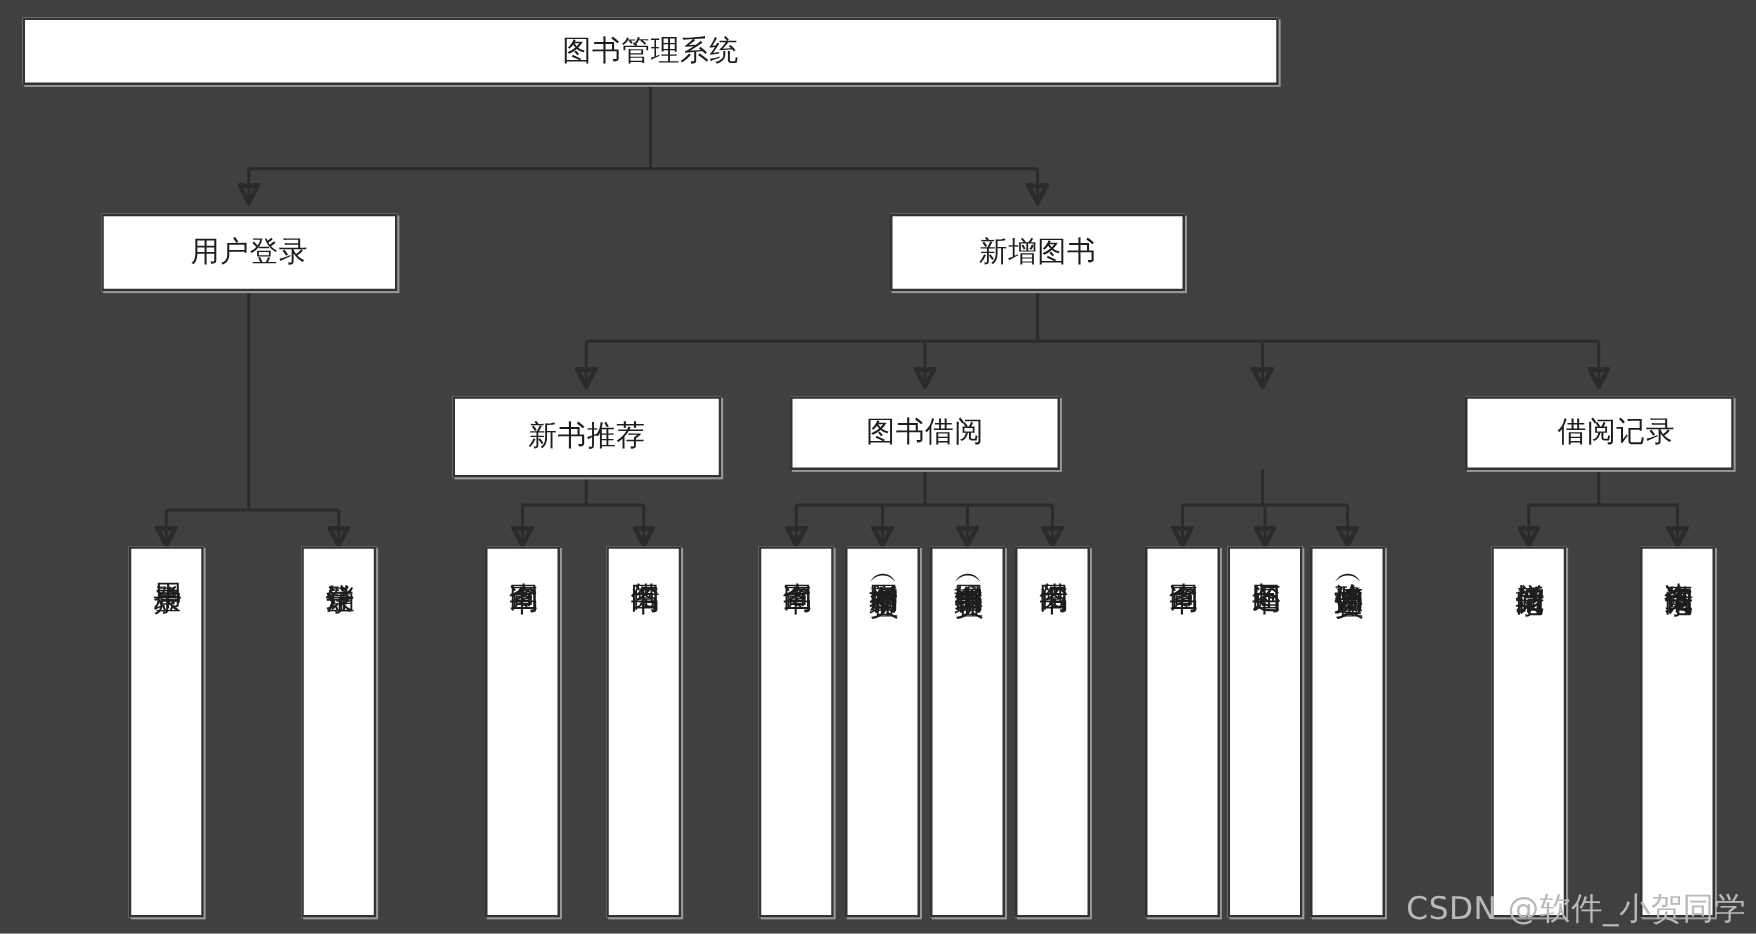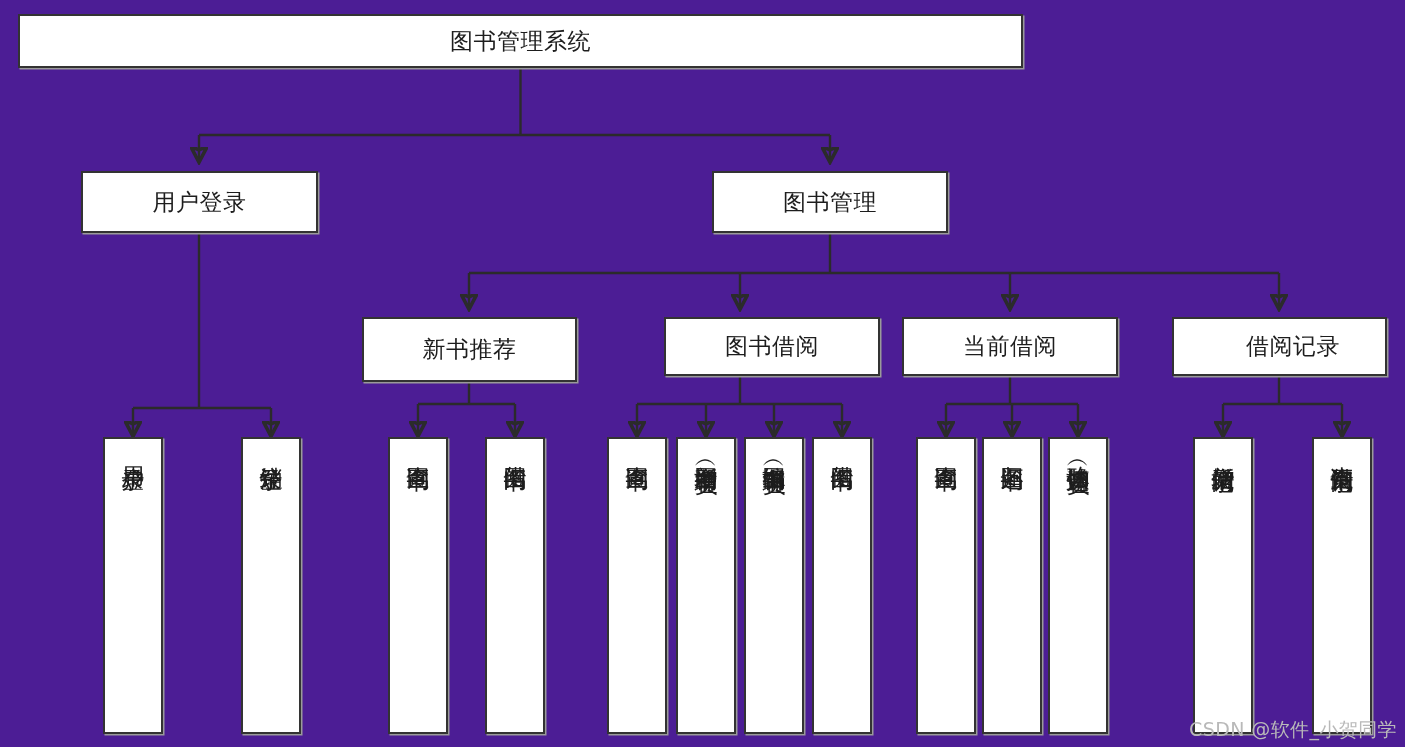--- a/index.html
+++ b/index.html
@@ -8,21 +8,21 @@
     padding: 0;
     background: #ffffff;
   }
   body {
     font-family: "DejaVu Sans", "Liberation Sans", sans-serif;
   }
   #canvas {
     position: relative;
     width: 1405px;
     height: 747px;
-    background: #4c1d95;
+    background: #404040;
     overflow: hidden;
   }
   
   #links {
     position: absolute;
     left: 0;
     top: 0;
     width: 1405px;
     height: 747px;
     pointer-events: none;
@@ -67,21 +67,21 @@
     text-orientation: upright;
     font-size: 23px;
     line-height: 1.0;
     letter-spacing: 1px;
   }
   
   #watermark {
     position: absolute;
     right: 8px;
     bottom: 4px;
-    font-size: 19px;
+    font-size: 25px;
     color: #b9b9b9;
     white-space: nowrap;
     letter-spacing: 0.4px;
   }
 </style>
 </head>
 <body>
 
 <div id="canvas">
 
@@ -149,34 +149,31 @@
 
   <div class="node horiz" style="left:18px; top:14px; width:1005px; height:54px;">
     <span class="node-label">图书管理系统</span>
   </div>
 
   <div class="node horiz" style="left:81px; top:171px; width:237px; height:62px;">
     <span class="node-label">用户登录</span>
   </div>
 
   <div class="node horiz" style="left:712px; top:171px; width:236px; height:62px;">
-    <span class="node-label">图书管理</span>
+    <span class="node-label">新增图书</span>
   </div>
 
   <div class="node horiz" style="left:362px; top:317px; width:215px; height:65px;">
     <span class="node-label">新书推荐</span>
   </div>
 
-  <div class="node horiz" style="left:632px; top:317px; width:216px; height:59px;margin-left:32px;">
+  <div class="node horiz" style="left:632px; top:317px; width:216px; height:59px;">
     <span class="node-label">图书借阅</span>
   </div>
 
-  <div class="node horiz" style="left:902px; top:317px; width:216px; height:59px;">
-    <span class="node-label">当前借阅</span>
-  </div>
 
   <div class="node horiz" style="left:1172px; top:317px; width:215px; height:59px;padding-left:27px;">
     <span class="node-label">借阅记录</span>
   </div>
 
   <div class="node vert" style="left:103px; top:437px; width:60px; height:297px;">
     <span class="node-label">用户登录</span>
   </div>
 
   <div class="node vert" style="left:241px; top:437px; width:60px; height:297px;">

